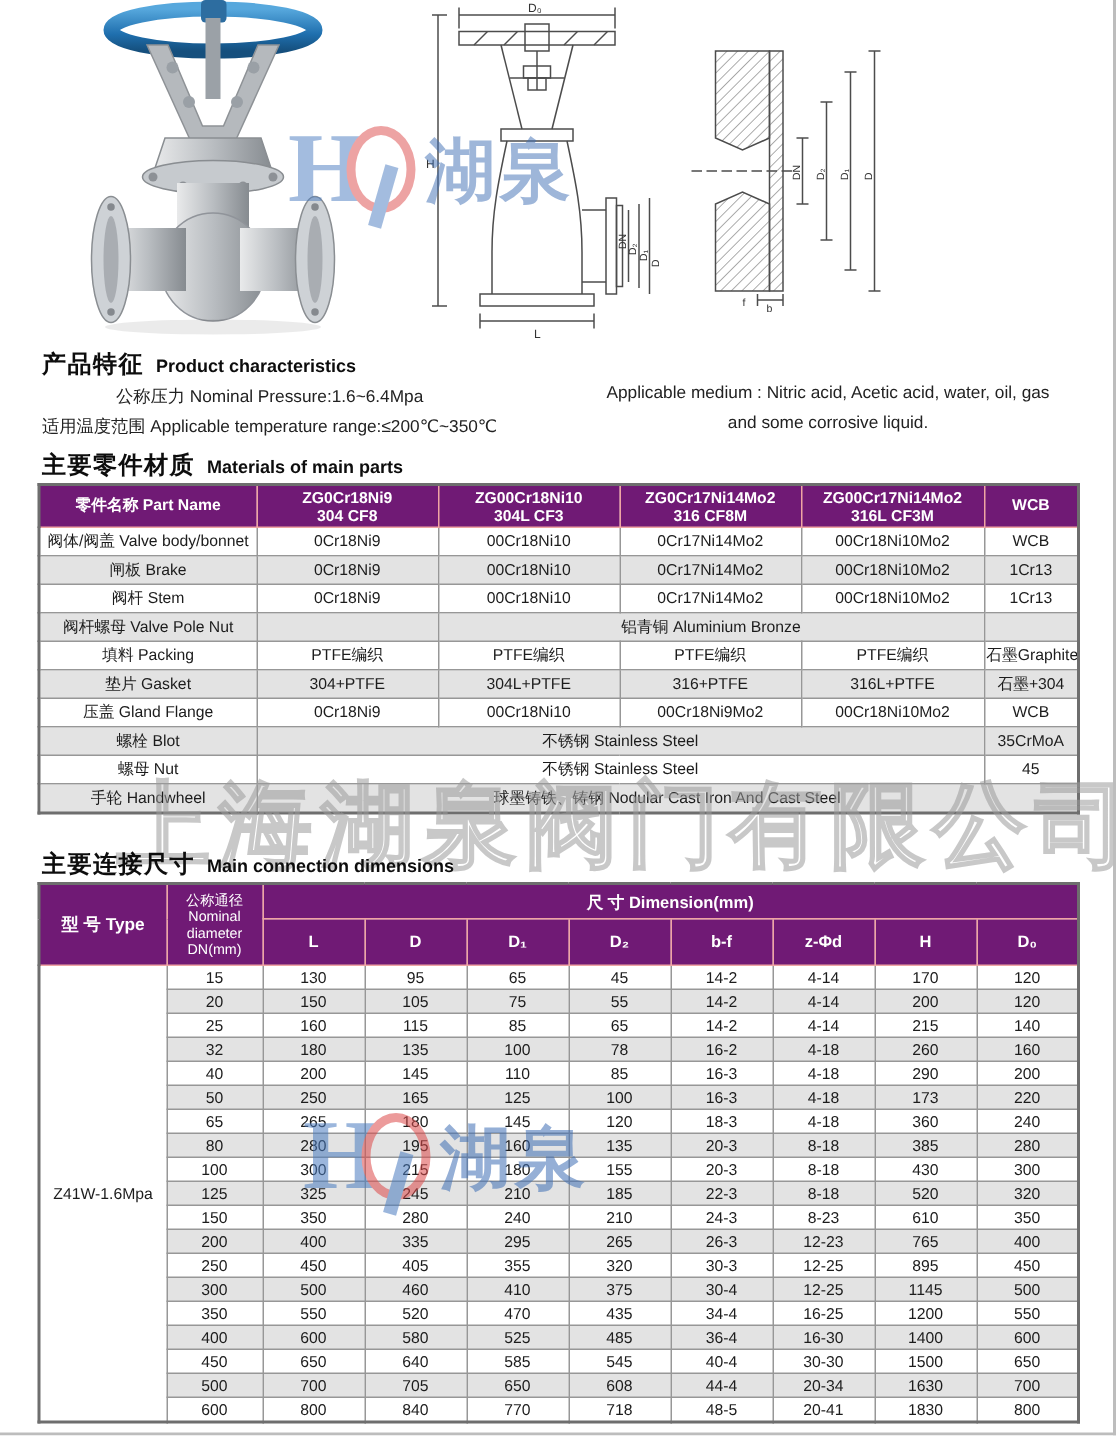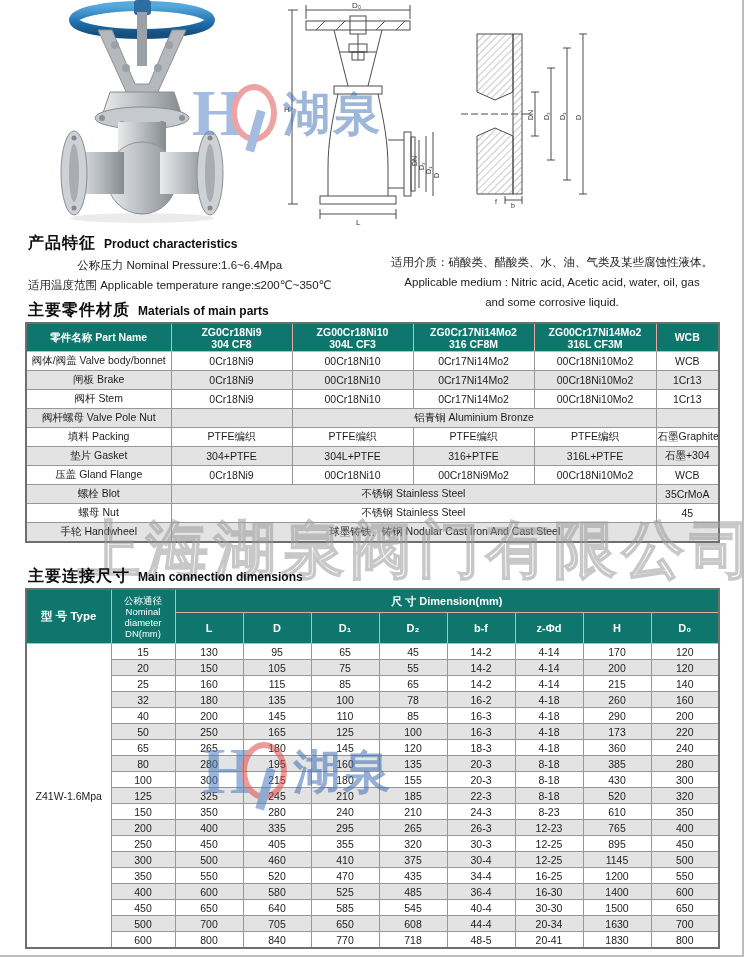--- a/index.html
+++ b/index.html
@@ -13,21 +13,21 @@
   .sec-title .en{font-size:12px;font-weight:bold;color:#0d0d0d;}
   
   .spec{position:absolute;font-size:11.5px;color:#222;}
   .spec div{line-height:20px;white-space:nowrap;text-align:center;}
   .spec .indent{text-align:center;}
   
   table{border-collapse:collapse;table-layout:fixed;position:absolute;left:25px;}
   table.mat{top:322px;width:693px;}
   table.dims{top:588px;width:693px;}
   table{border:2px solid #6e6e6e;}
-  th{background:#0f766e;color:#fff;font-weight:bold;border:1px solid #efa5a3;padding:0;}
+  th{background:#701a75;color:#fff;font-weight:bold;border:1px solid #efa5a3;padding:0;}
   .mat th{font-size:10.5px;height:27px;}
   .mat th div{line-height:12px;}
   .mat th div.single{line-height:27px;}
   td{border:1px solid #979797;font-size:10.5px;color:#1c1c1c;text-align:center;height:18px;padding:0 1px;
      overflow:hidden;white-space:nowrap;}
   tr.alt td{background:#e3e3e3;}
   .dims .hrow1 th{height:22px;font-size:11px;}
   .dims .hrow2 th{height:30px;font-size:11px;}
   .dims th.dn{white-space:pre-line;font-size:9.5px;line-height:11px;font-weight:normal;}
   .dims th.type{font-size:11.5px;}
@@ -174,21 +174,20 @@
 
   <div class="sec-title" style="top:233px">
     <span class="zh">产品特征</span>
     <span class="en">Product characteristics</span>
   </div>
   <div class="spec" style="left:28px;top:255px">
     <div>公称压力 Nominal Pressure:1.6~6.4Mpa</div>
     <div>适用温度范围 Applicable temperature range:≤200℃~350℃</div>
   </div>
   <div class="spec" style="left:386px;top:252px;width:332px">
-    <div>适用介质：硝酸类、醋酸类、水、油、气类及某些腐蚀性液体。</div>
     <div>Applicable medium : Nitric acid, Acetic acid, water, oil, gas</div>
     <div class="indent">and some corrosive liquid.</div>
   </div>
 
   <div class="sec-title" style="top:300px">
     <span class="zh">主要零件材质</span>
     <span class="en">Materials of main parts</span>
   </div>
   <table class="mat">
     <colgroup>

